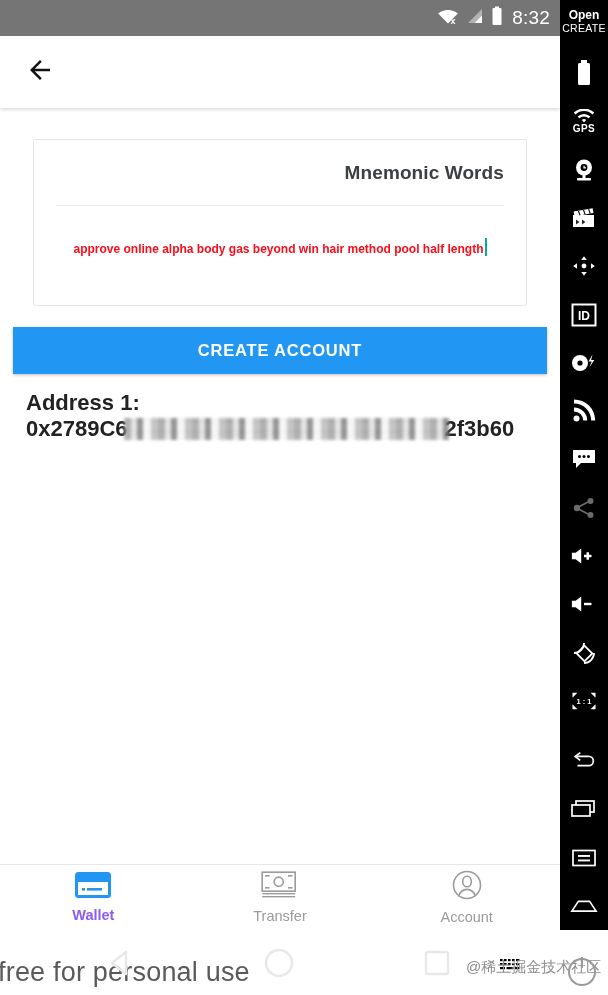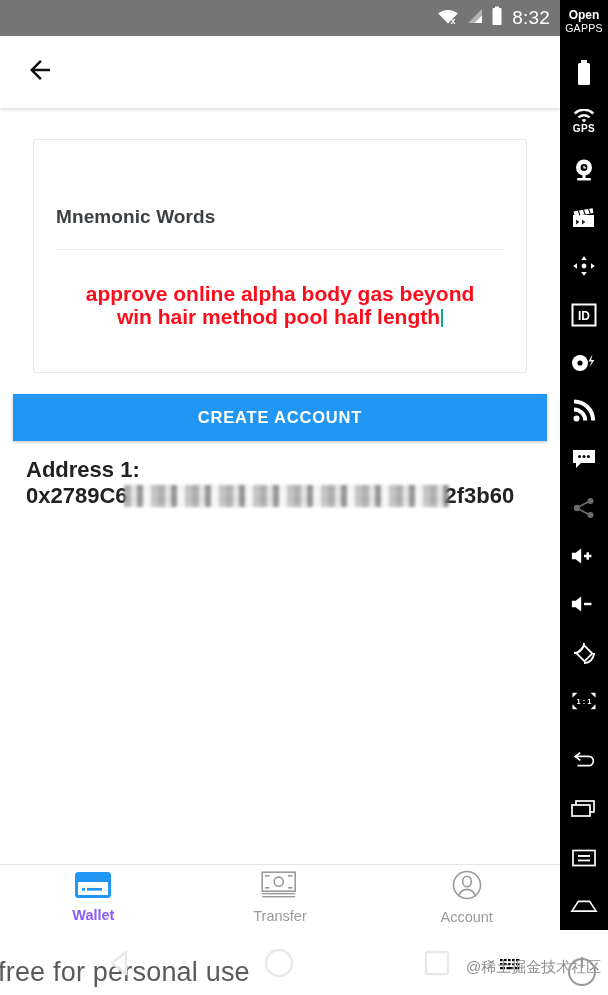--- a/index.html
+++ b/index.html
@@ -51,35 +51,34 @@
   .content { position: relative; background: #fff; height: 786px; padding-top: 31px; }
 
   .card {
     margin: 0 33px;
     border: 1px solid #e3e7ea;
     border-radius: 2px;
     background: #fff;
     padding: 22px 22px 26px 22px;
   }
   .card-title {
-    text-align: left;
+    text-align: right;
     font-size: 19px;
     font-weight: bold;
     color: #3c4043;
     letter-spacing: .1px;
     padding-bottom: 21px;
-    margin-top: 44px;
   }
   .card-divider { height: 1px; background: #e8ecef; margin: 0 0 0 0; }
   .mnemonic {
     margin-top: 32px;
     text-align: center;
     color: #fc0d1b;
     font-weight: bold;
-    font-size: 21px;
+    font-size: 12px;
     line-height: 23px;
     padding: 0 14px 18px 14px;
   }
   .caret {
     display: inline-block;
     width: 2px; height: 18px;
     background: #0aa79b;
     vertical-align: -3px;
     margin-left: 1px;
   }
@@ -309,21 +308,21 @@
         </span>
         <span class="navlabel">Account</span>
       </div>
     </div>
   </div>
 
   <div class="sidebar">
 
     <div class="sb-gapps">
       <div class="l1">Open</div>
-      <div class="l2">GAPPS</div>
+      <div class="l2">CREATE</div>
     </div>
 
     <div class="sb-btn" style="margin-top:14px">
       <svg width="16" height="26" viewBox="0 0 16 26">
         <rect x="5" y="0" width="6" height="3" fill="#fff"></rect>
         <rect x="2" y="3" width="12" height="22" rx="1.5" fill="#fff"></rect>
       </svg>
     </div>
 
     <div class="sb-btn">

